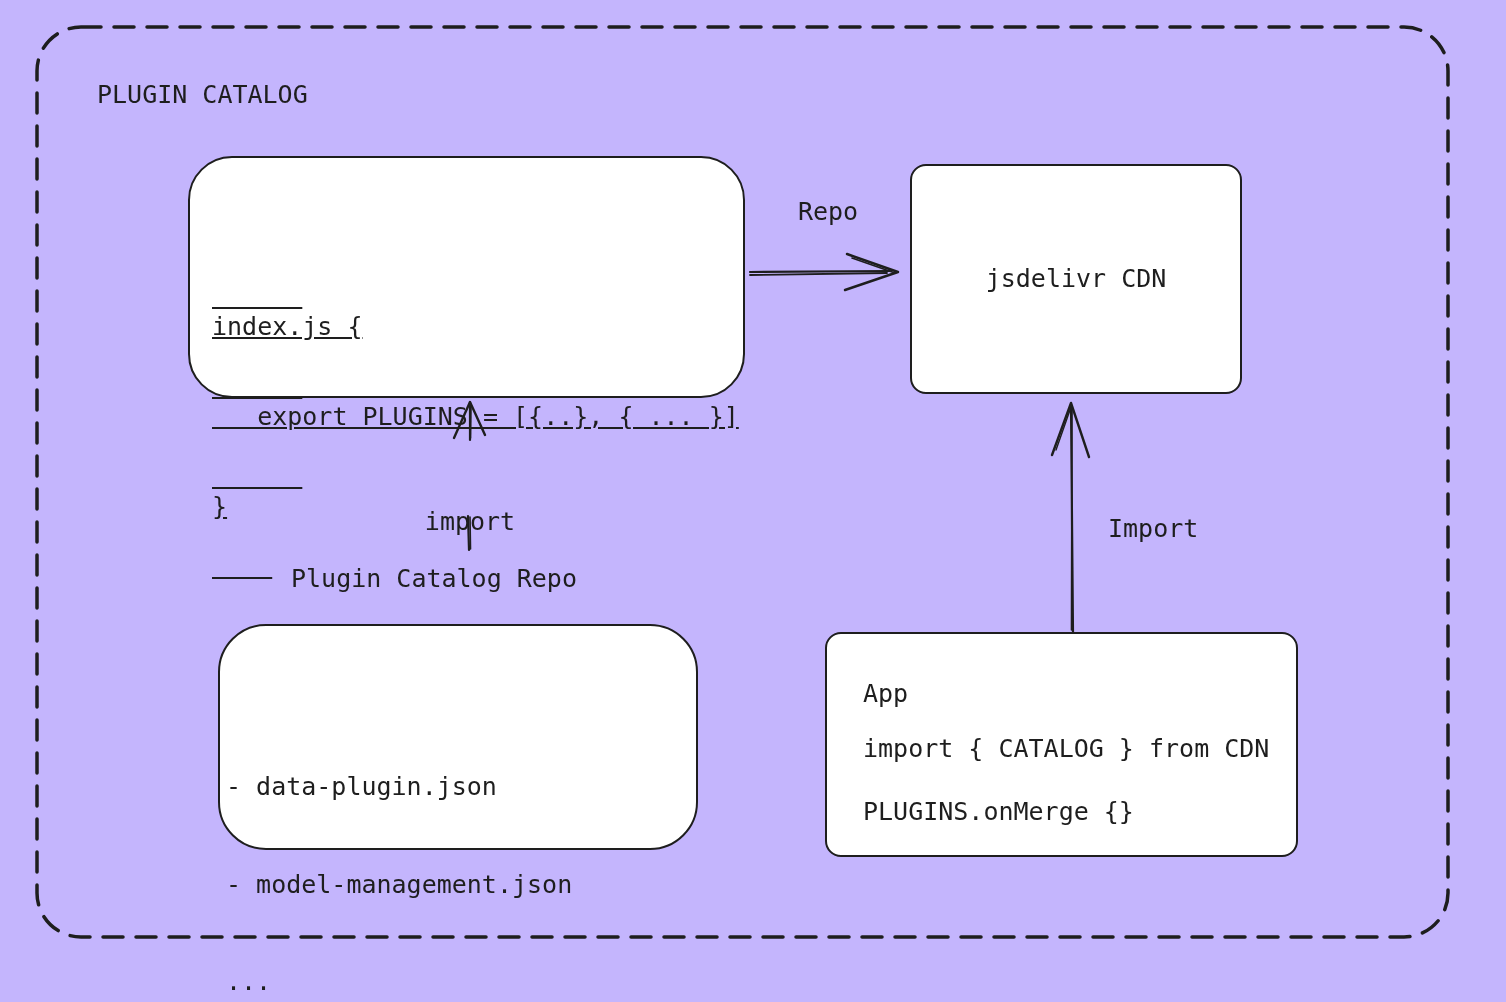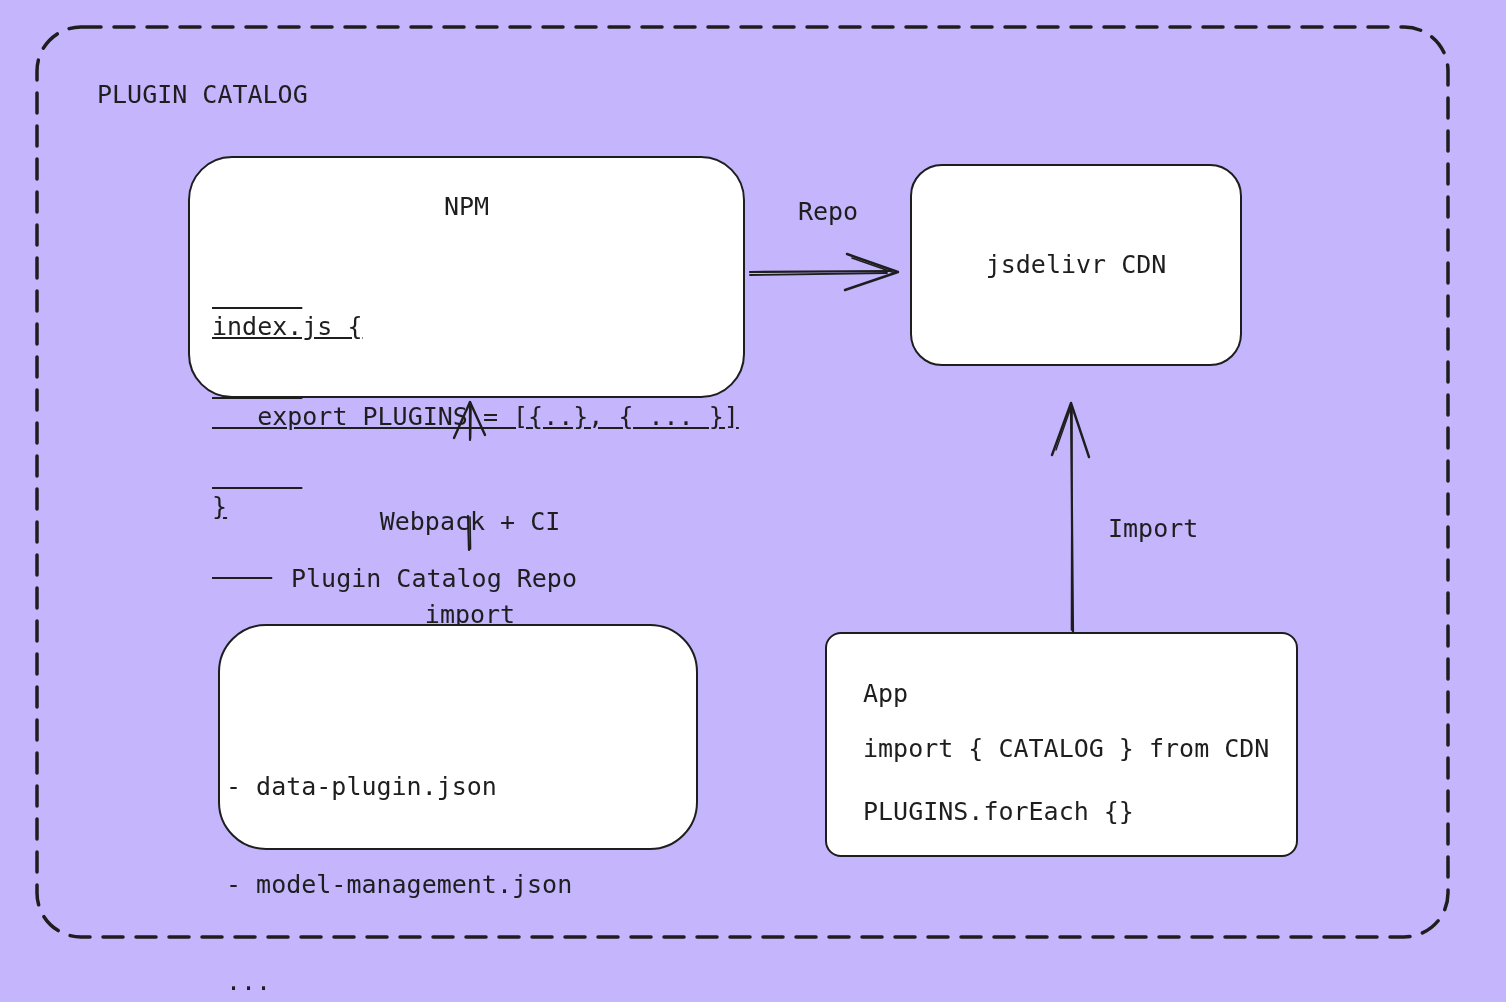--- a/index.html
+++ b/index.html
@@ -46,49 +46,47 @@
 
 <div class="canvas">
 
   <svg class="edge" style="left:0; top:0;" width="1506" height="1002" viewBox="0 0 1506 1002">
     <rect x="37" y="27" width="1411" height="910" rx="44" ry="44" stroke-width="3.5" stroke-dasharray="20 13"></rect>
   </svg>
 
   <div class="label" style="left:97px; top:80px;">PLUGIN CATALOG</div>
 
   <div class="node" style="left:188px; top:156px; width:557px; height:242px; border-radius:44px;">
-    <div class="abs center-text" style="left:0; top:34px; width:100%;">NPM</div>
     <div class="abs code" style="left:22px; top:94px;text-decoration:underline;">
       <div>index.js {</div>
       <div>   export PLUGINS = [{..}, { ... }]</div>
       <div>}</div>
     </div>
   </div>
 
   <svg class="edge" style="left:740px; top:240px;" width="170" height="70" viewBox="0 0 170 70">
     <path d="M 10 32 L 150 31" stroke-width="2.2"></path>
     <path d="M 10 35 L 147 33" stroke-width="1.8"></path>
     <path d="M 107 14 L 158 32 L 105 50" stroke-width="2.4"></path>
     <path d="M 112 18 L 155 33" stroke-width="1.6"></path>
   </svg>
   <div class="label center-text" style="left:778px; top:197px; width:100px;">Repo</div>
 
-  <div class="node node-flex" style="left:910px; top:164px; width:332px; height:202px; border-radius:32px;">
+  <div class="node node-flex" style="left:910px; top:164px; width:332px; height:230px; border-radius:16px;">
     <div>jsdelivr CDN</div>
   </div>
 
   <svg class="edge" style="left:440px; top:394px;" width="60" height="165" viewBox="0 0 60 165">
     <path d="M 14 44 L 30 8 L 45 41" stroke-width="2.4"></path>
     <path d="M 30 8 L 30 46" stroke-width="2.2"></path>
     <path d="M 31 11 L 30.5 44" stroke-width="1.6"></path>
     <path d="M 28 122 L 29 156" stroke-width="2.2"></path>
     <path d="M 30 123 L 30.5 155" stroke-width="1.6"></path>
   </svg>
   <div class="label center-text" style="left:370px; top:444px; width:200px; line-height:31px;">
-    <div>Webpack + CI</div>
     <div>import</div>
   </div>
 
   <div class="label" style="left:291px; top:564px;">Plugin Catalog Repo</div>
 
   <div class="node" style="left:218px; top:624px; width:480px; height:226px; border-radius:48px;">
     <div class="abs code" style="left:6px; top:80px; line-height:32.5px;">
       <div>- data-plugin.json</div>
       <div>- model-management.json</div>
       <div>...</div>
@@ -99,16 +97,16 @@
     <path d="M 12 57 L 31 5 L 49 59" stroke-width="2.4"></path>
     <path d="M 31 7 L 33 235" stroke-width="2.2"></path>
     <path d="M 32 10 L 31.5 232" stroke-width="1.6"></path>
     <path d="M 16 52 L 30 12" stroke-width="1.4"></path>
   </svg>
   <div class="label" style="left:1108px; top:514px;">Import</div>
 
   <div class="node" style="left:825px; top:632px; width:473px; height:225px; border-radius:16px;">
     <div class="abs" style="left:36px; top:45px;">App</div>
     <div class="abs code" style="left:36px; top:100px;">import { CATALOG } from CDN</div>
-    <div class="abs code" style="left:36px; top:163px;">PLUGINS.forEach {}</div>
+    <div class="abs code" style="left:36px; top:163px;">PLUGINS.onMerge {}</div>
   </div>
 
 </div>
 
 </body></html>

